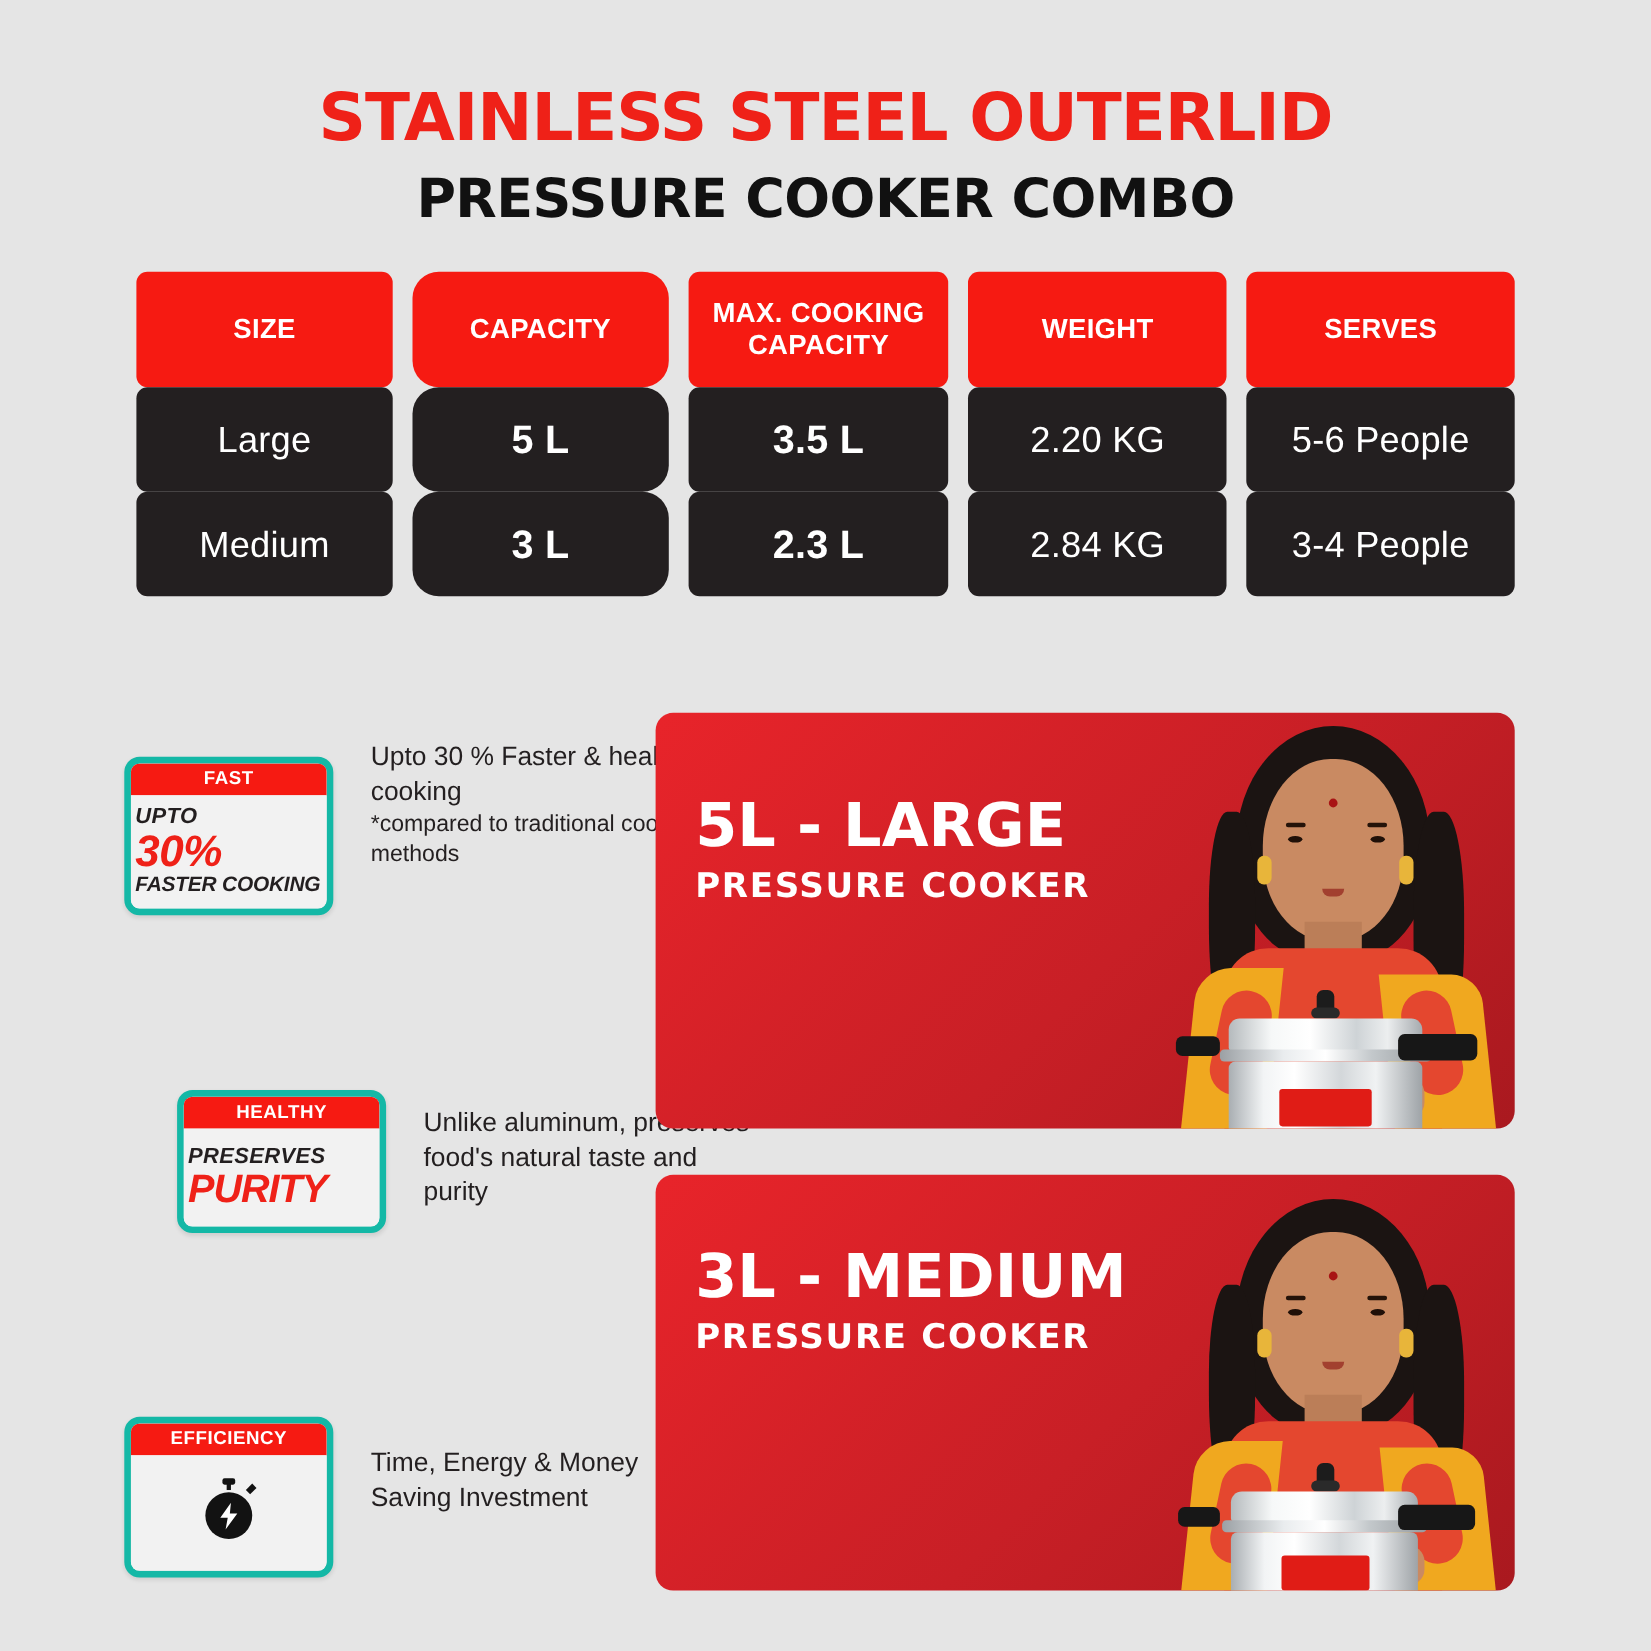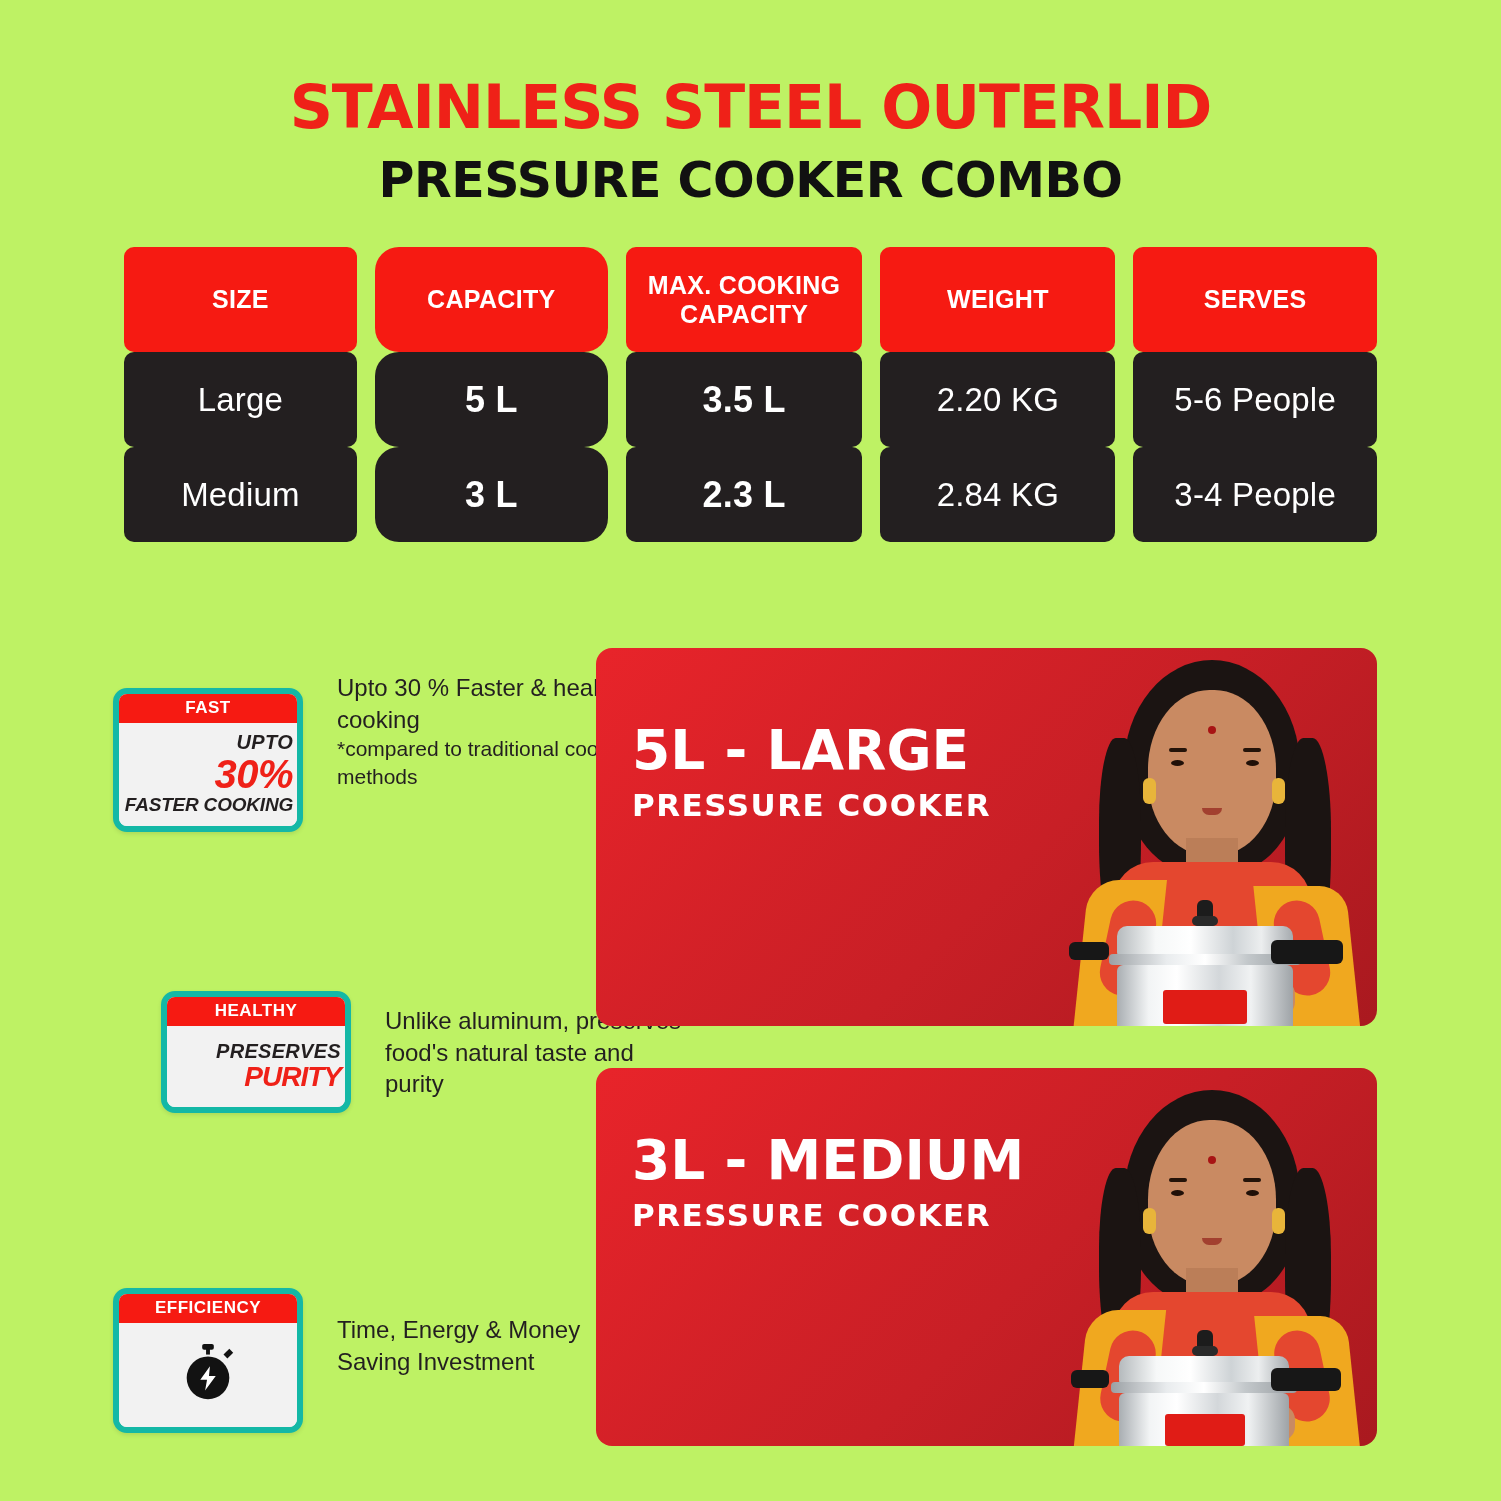--- a/index.html
+++ b/index.html
@@ -7,21 +7,21 @@
     width: 1501px;
     height: 1501px;
     background: #ffffff;
     font-family: "Liberation Sans", sans-serif;
     overflow: hidden;
   }
   .page {
     position: relative;
     width: 1501px;
     height: 1501px;
-    background: #bef264;
+    background: #e5e5e5;
   }
 
   
   .title-main {
     position: absolute;
     top: 72px;
     left: 0;
     width: 100%;
     text-align: center;
     font-size: 60px;
@@ -107,21 +107,21 @@
   .badge-head {
     background: #f61a12;
     color: #ffffff;
     text-align: center;
     font-size: 17px;
     font-weight: bold;
     letter-spacing: 0.5px;
     padding: 4px 0 5px;
   }
   .badge-body {
-    text-align: right;
+    text-align: left;
     padding: 8px 4px 10px;
     background: #f2f2f2;
   }
   .badge-line1 {
     font-size: 20px;
     font-weight: bold;
     font-style: italic;
     color: #231f20;
     letter-spacing: 0.3px;
   }
@@ -134,21 +134,21 @@
     letter-spacing: -0.5px;
   }
   .badge-line3 {
     font-size: 19px;
     font-weight: bold;
     font-style: italic;
     color: #231f20;
     letter-spacing: -0.2px;
   }
   .badge-purity {
-    font-size: 28px;
+    font-size: 36px;
     font-weight: bold;
     font-style: italic;
     color: #ef2118;
     line-height: 1.0;
     letter-spacing: -1px;
   }
   .feature-text {
     margin-left: 34px;
     font-size: 24px;
     color: #231f20;

